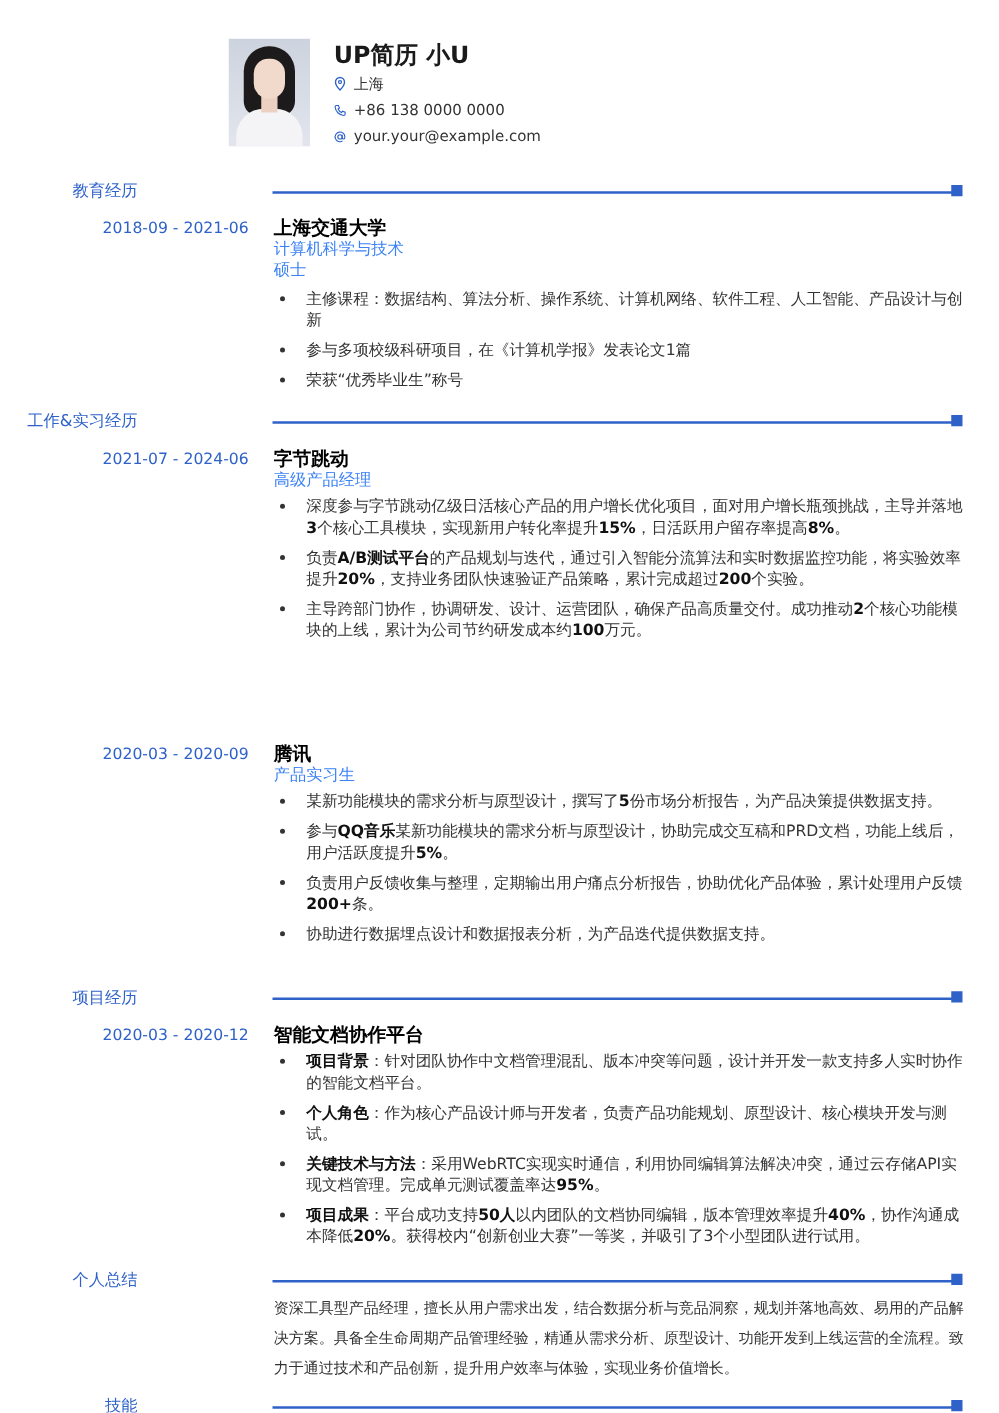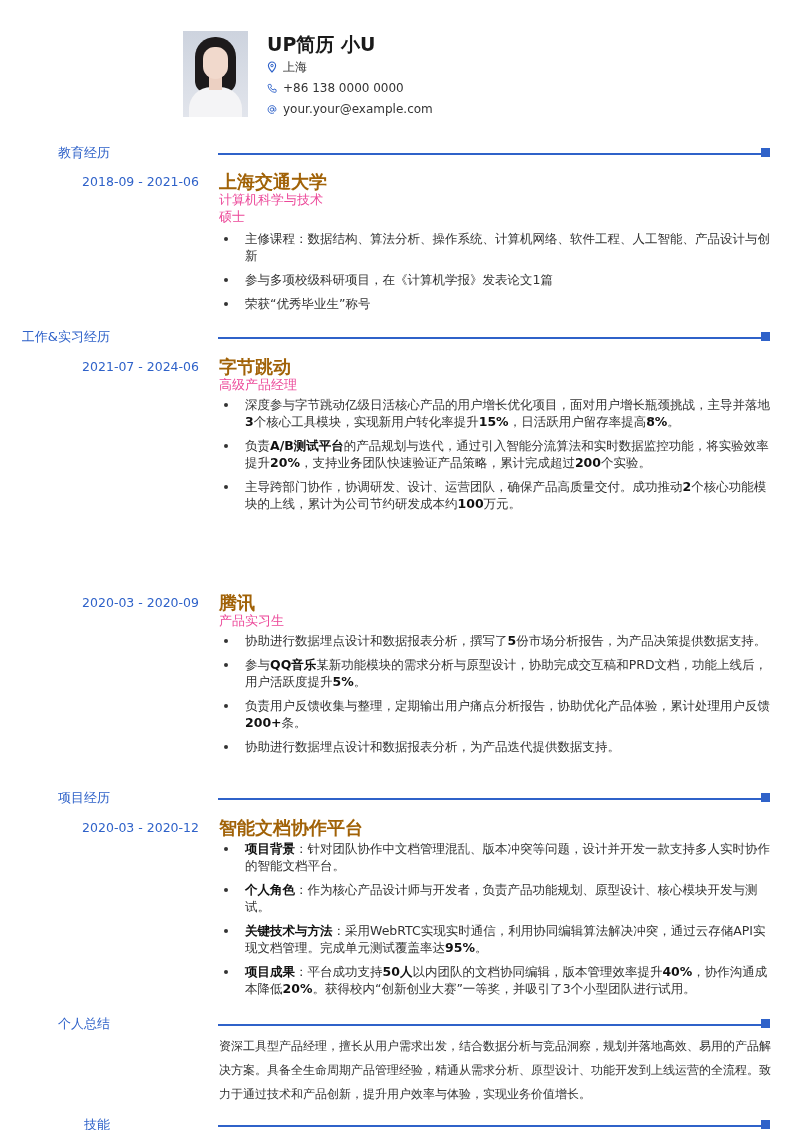--- a/index.html
+++ b/index.html
@@ -19,22 +19,22 @@
   .contact .ic { width: 10px; height: 12px; margin-right: 6px; color: #2f62c9; display: inline-flex; align-items: center; justify-content: center; }
 
   .section-head { position: absolute; left: 0; width: 710px; height: 20px; }
   .section-head .title { position: absolute; right: 600px; top: 2px; font-size: 13px; color: #2f62c9; white-space: nowrap; }
   .section-head .line { position: absolute; left: 218px; top: 11px; width: 548px; height: 1.5px; background: #2f62c9; }
   .section-head .sq { position: absolute; left: 761px; top: 6px; width: 9px; height: 9px; background: #2f62c9; }
 
   .entry { position: absolute; left: 0; width: 799px; }
   .date { position: absolute; right: 600px; top: 0; font-size: 12.5px; color: #2f62c9; white-space: nowrap; line-height: 18px; }
   .body { position: absolute; left: 219px; top: 0; width: 552px; }
-  .org { font-size: 18px; font-weight: bold; color: #a16207; line-height: 18px; }
-  .sub { font-size: 13px; color: #ec4899; line-height: 17px; }
+  .org { font-size: 15px; font-weight: bold; color: #000000; line-height: 18px; }
+  .sub { font-size: 13px; color: #3b82f6; line-height: 17px; }
   ul.bl { list-style: none; margin-top: 3px; }
   ul.bl li { position: relative; padding-left: 26px; font-size: 12.5px; line-height: 17px; color: #333; margin-bottom: 7px; }
   ul.bl li::before { content: ""; position: absolute; left: 5px; top: 7px; width: 4px; height: 4px; border-radius: 50%; background: #333; }
   b, .b { font-weight: bold; color: #111; }
   .summary { position: absolute; left: 219px; width: 552px; font-size: 12px; line-height: 24px; color: #333; }
 </style>
 </head>
 <body>
 
 <div class="header">
@@ -111,21 +111,21 @@
     </ul>
   </div>
 </div>
 
 <div class="entry" style="top:594px">
   <div class="date">2020-03 - 2020-09</div>
   <div class="body">
     <div class="org">腾讯</div>
     <div class="sub">产品实习生</div>
     <ul class="bl">
-      <li><span>协助进行数据埋点设计和数据报表分析，撰写了</span><b>5</b><span>份市场分析报告，为产品决策提供数据支持。</span></li>
+      <li><span>某新功能模块的需求分析与原型设计，撰写了</span><b>5</b><span>份市场分析报告，为产品决策提供数据支持。</span></li>
       <li><span>参与</span><b>QQ音乐</b><span>某新功能模块的需求分析与原型设计，协助完成交互稿和PRD文档，功能上线后，用户活跃度提升</span><b>5%</b><span>。</span></li>
       <li><span>负责用户反馈收集与整理，定期输出用户痛点分析报告，协助优化产品体验，累计处理用户反馈</span><b>200+</b><span>条。</span></li>
       <li><span>协助进行数据埋点设计和数据报表分析，为产品迭代提供数据支持。</span></li>
     </ul>
   </div>
 </div>
 
 <div class="section-head" style="top:787px">
   <span class="title">项目经历</span>
   <span class="line"></span>

